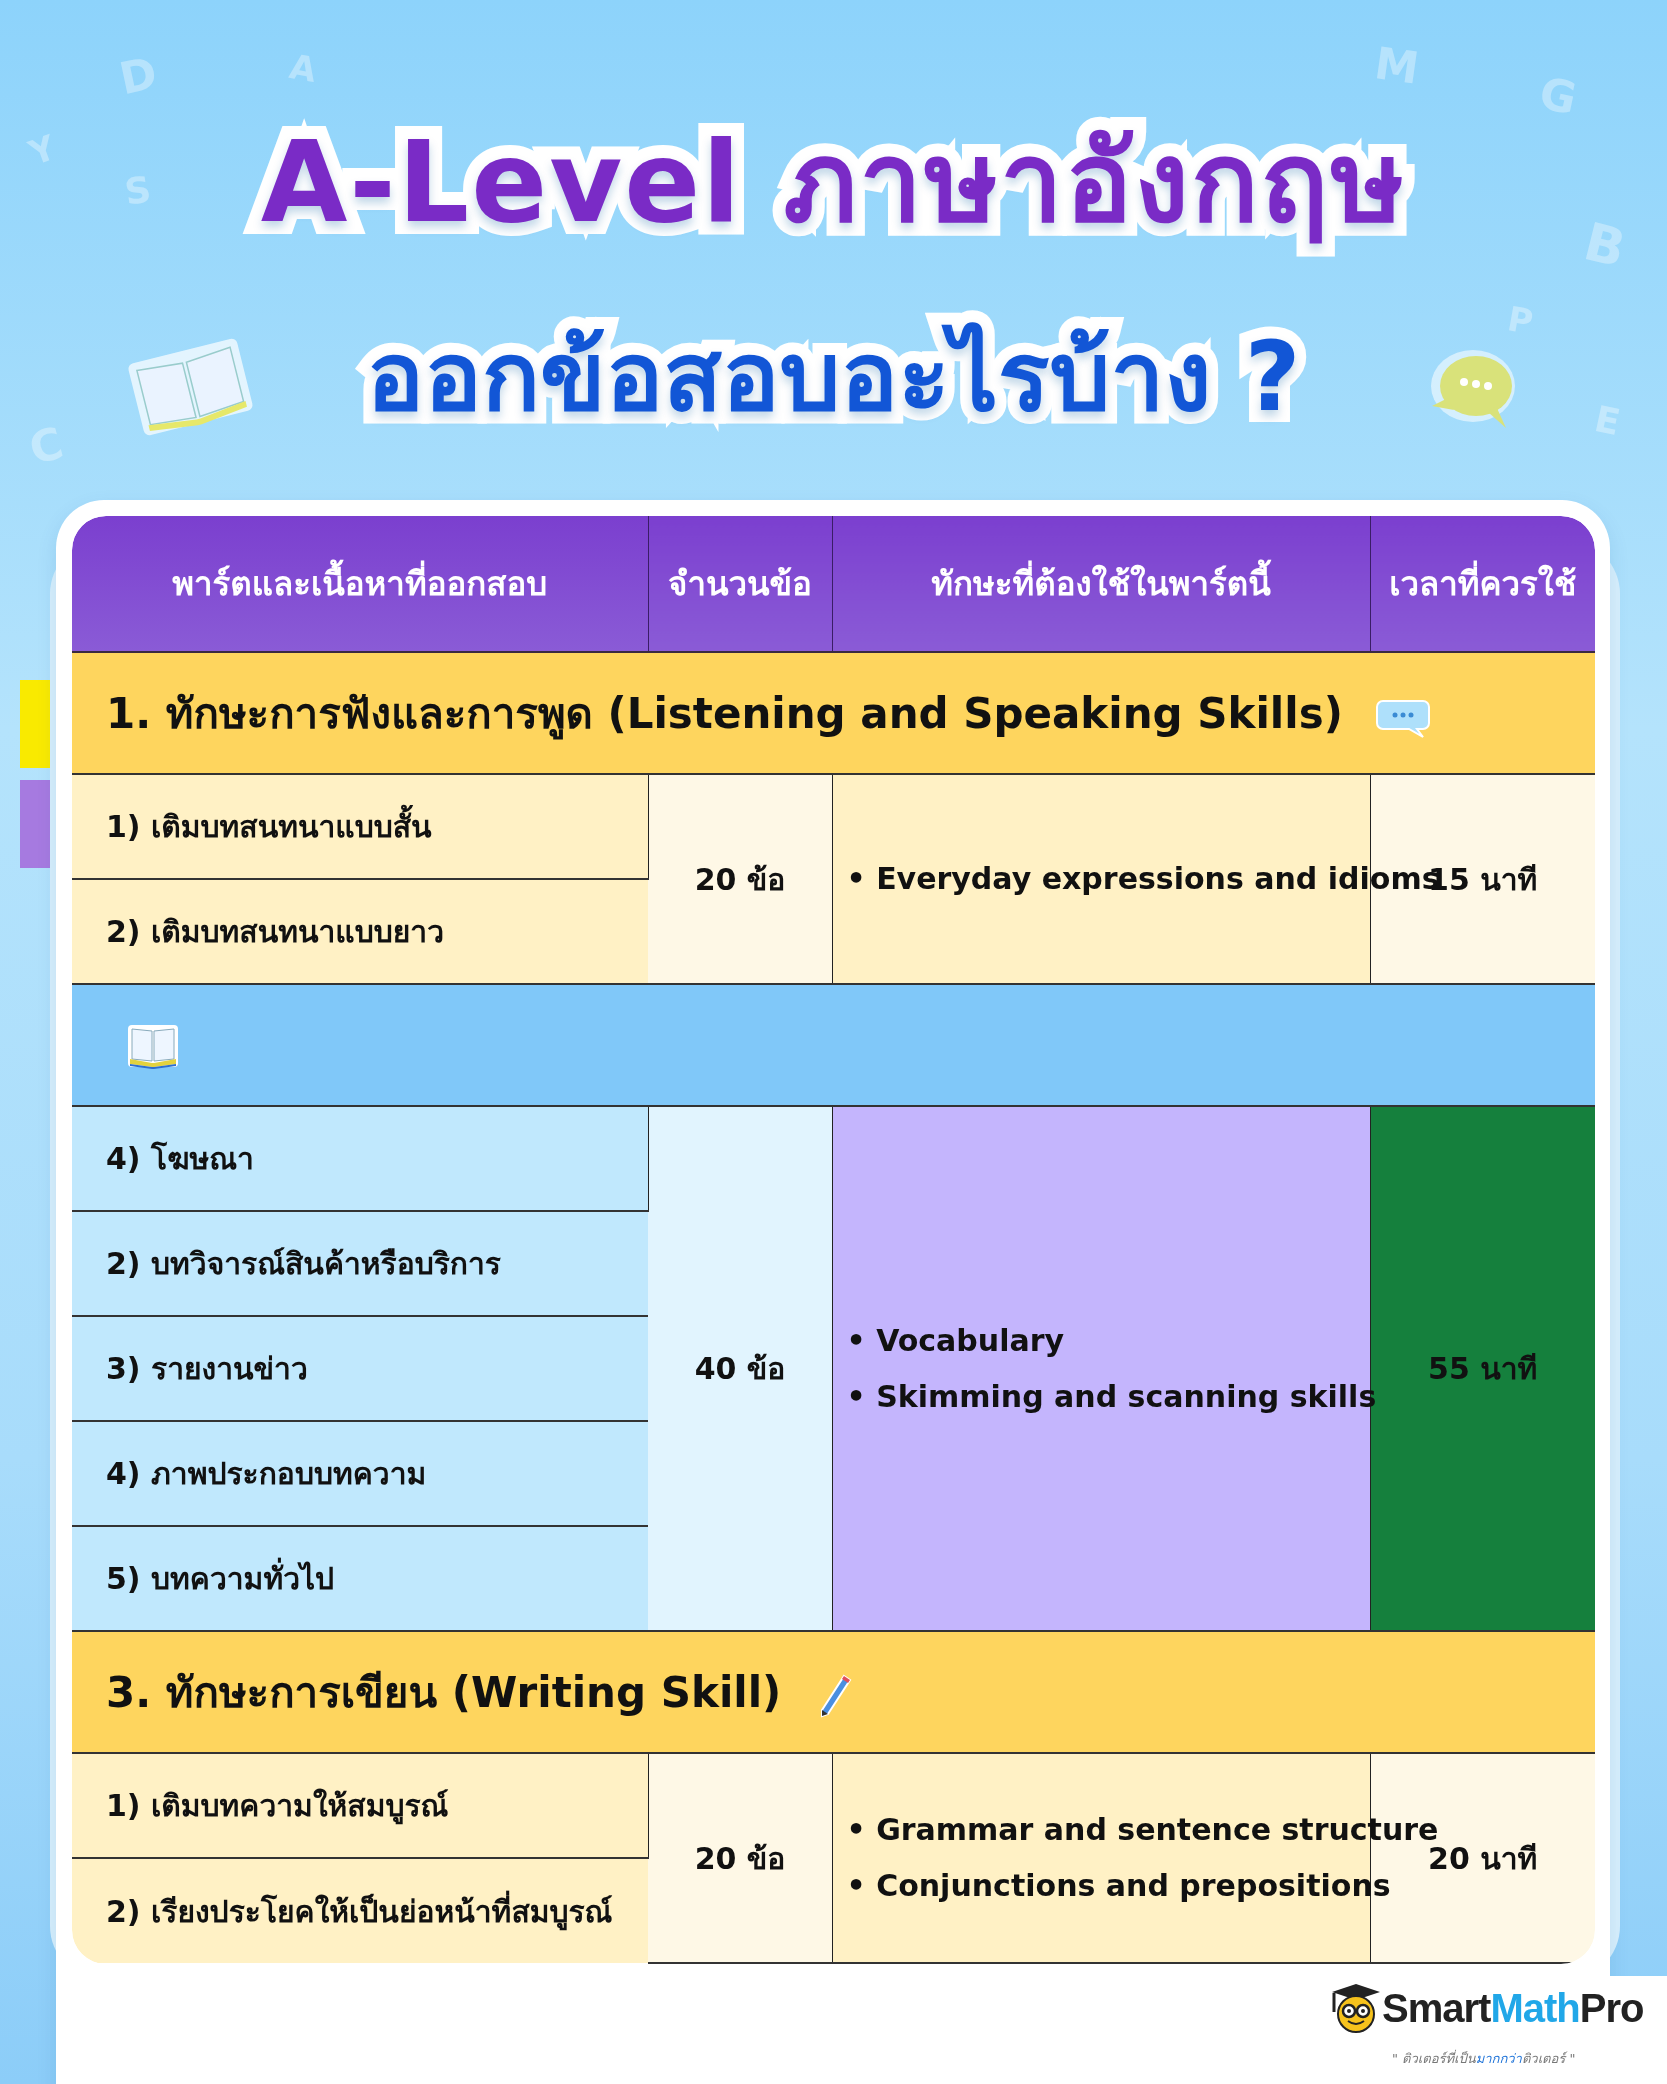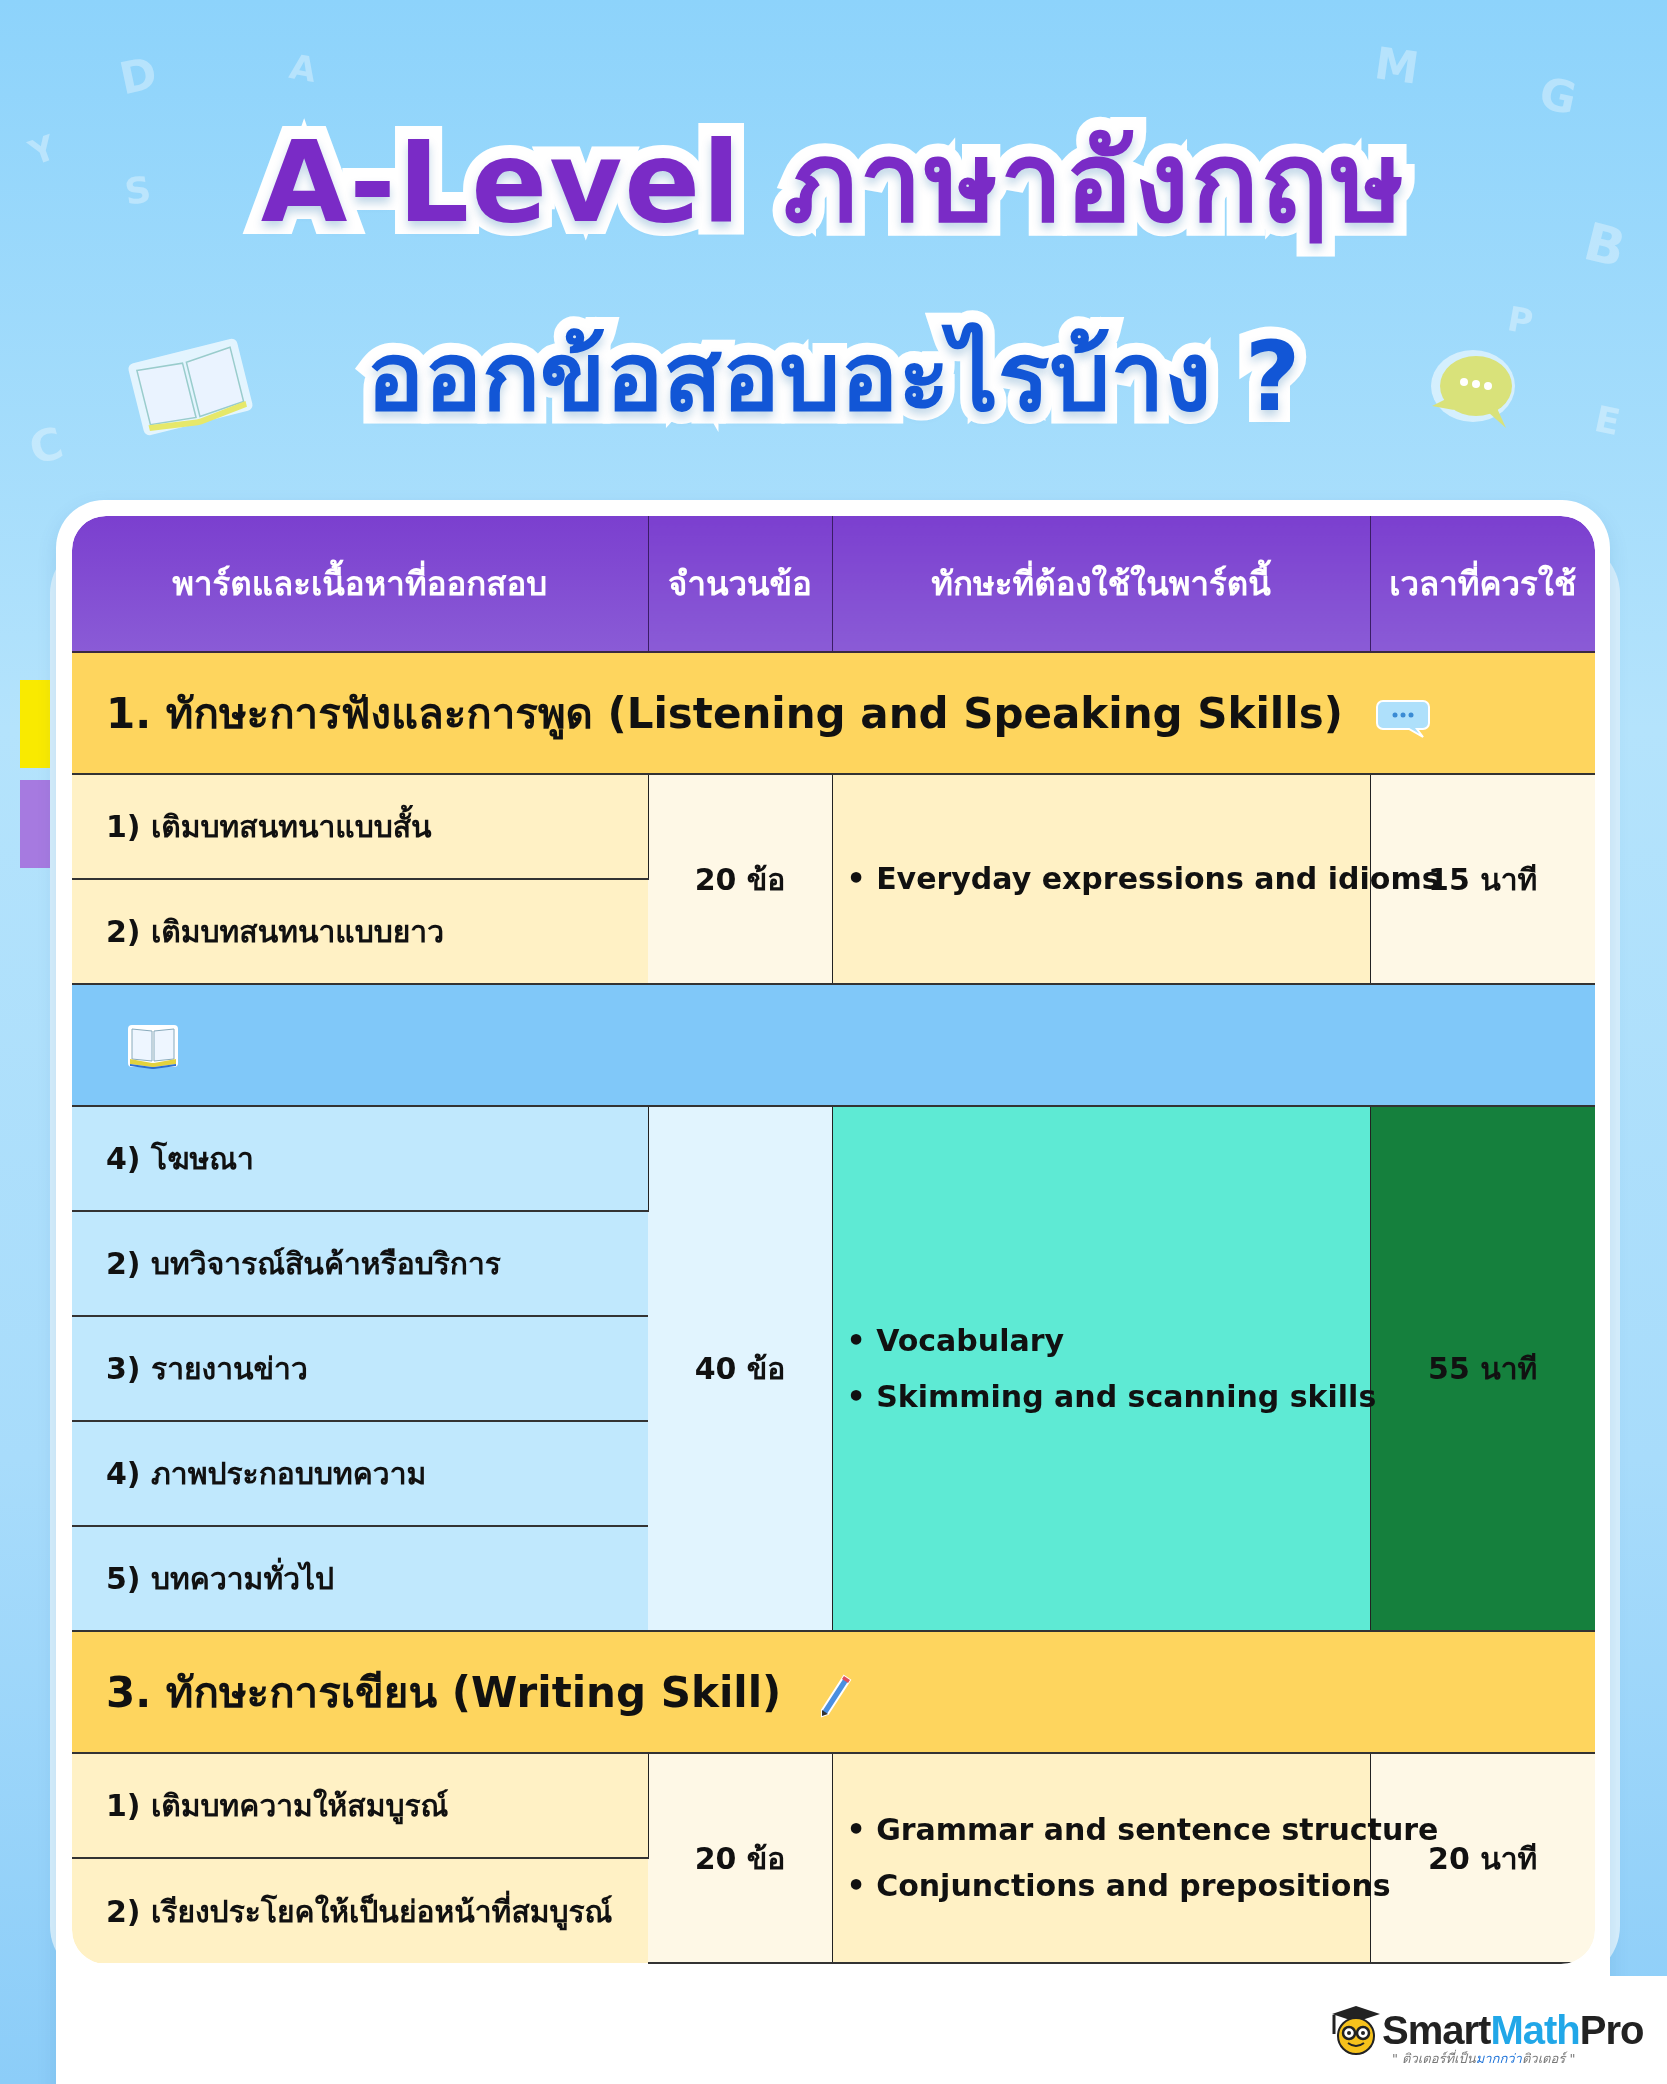--- a/index.html
+++ b/index.html
@@ -73,31 +73,31 @@
   .section.yellow td { background: #fed55e; }
   .section.blue td { background: #80c8f9; }
   .section .sec-icon { display: inline-block; vertical-align: middle; margin-left: 18px; }
   .sub td.topic { height: 105px; padding-left: 34px; }
   .y .topic { background: #fff1c5; }
   .y .count { background: #fef8e6; text-align: center; }
   .y .skill { background: #fff1c5; padding-left: 14px; }
   .y .time  { background: #fef8e6; text-align: center; }
   .b .topic { background: #c0e8fd; }
   .b .count { background: #e1f4fe; text-align: center; }
-  .b .skill { background: #5eead4; padding-left: 14px; margin-top: 33px; }
+  .b .skill { background: #c4b5fd; padding-left: 14px; margin-top: 33px; }
   .b .time  { background: #15803d; text-align: center; }
   .bullet { display: block; line-height: 56px; white-space: nowrap; }
   .bullet::before { content: "• "; }
   tr:last-child td { border-bottom: none; }
 
   .logo-box {
     position: absolute; left: 1292px; top: 1976px; width: 375px; height: 108px;
     background: #fff; border-top-left-radius: 44px;
   }
-  .logo-row { position: absolute; left: 34px; top: 28px; display: flex; align-items: center; }
+  .logo-row { position: absolute; left: 34px; top: 6px; display: flex; align-items: center; }
   .logo-text { font-family: "Liberation Sans", sans-serif; font-size: 40px; font-weight: bold; letter-spacing: -1px; }
   .logo-smart { color: #222; } .logo-math { color: #21a7e8; } .logo-pro { color: #222; }
   .logo-tagline {
     position: absolute; left: 100px; top: 72px; font-size: 13px; color: #777; font-style: italic;
   }
   .logo-tagline .hl { color: #1f73d8; }
 </style>
 </head>
 <body>
 

